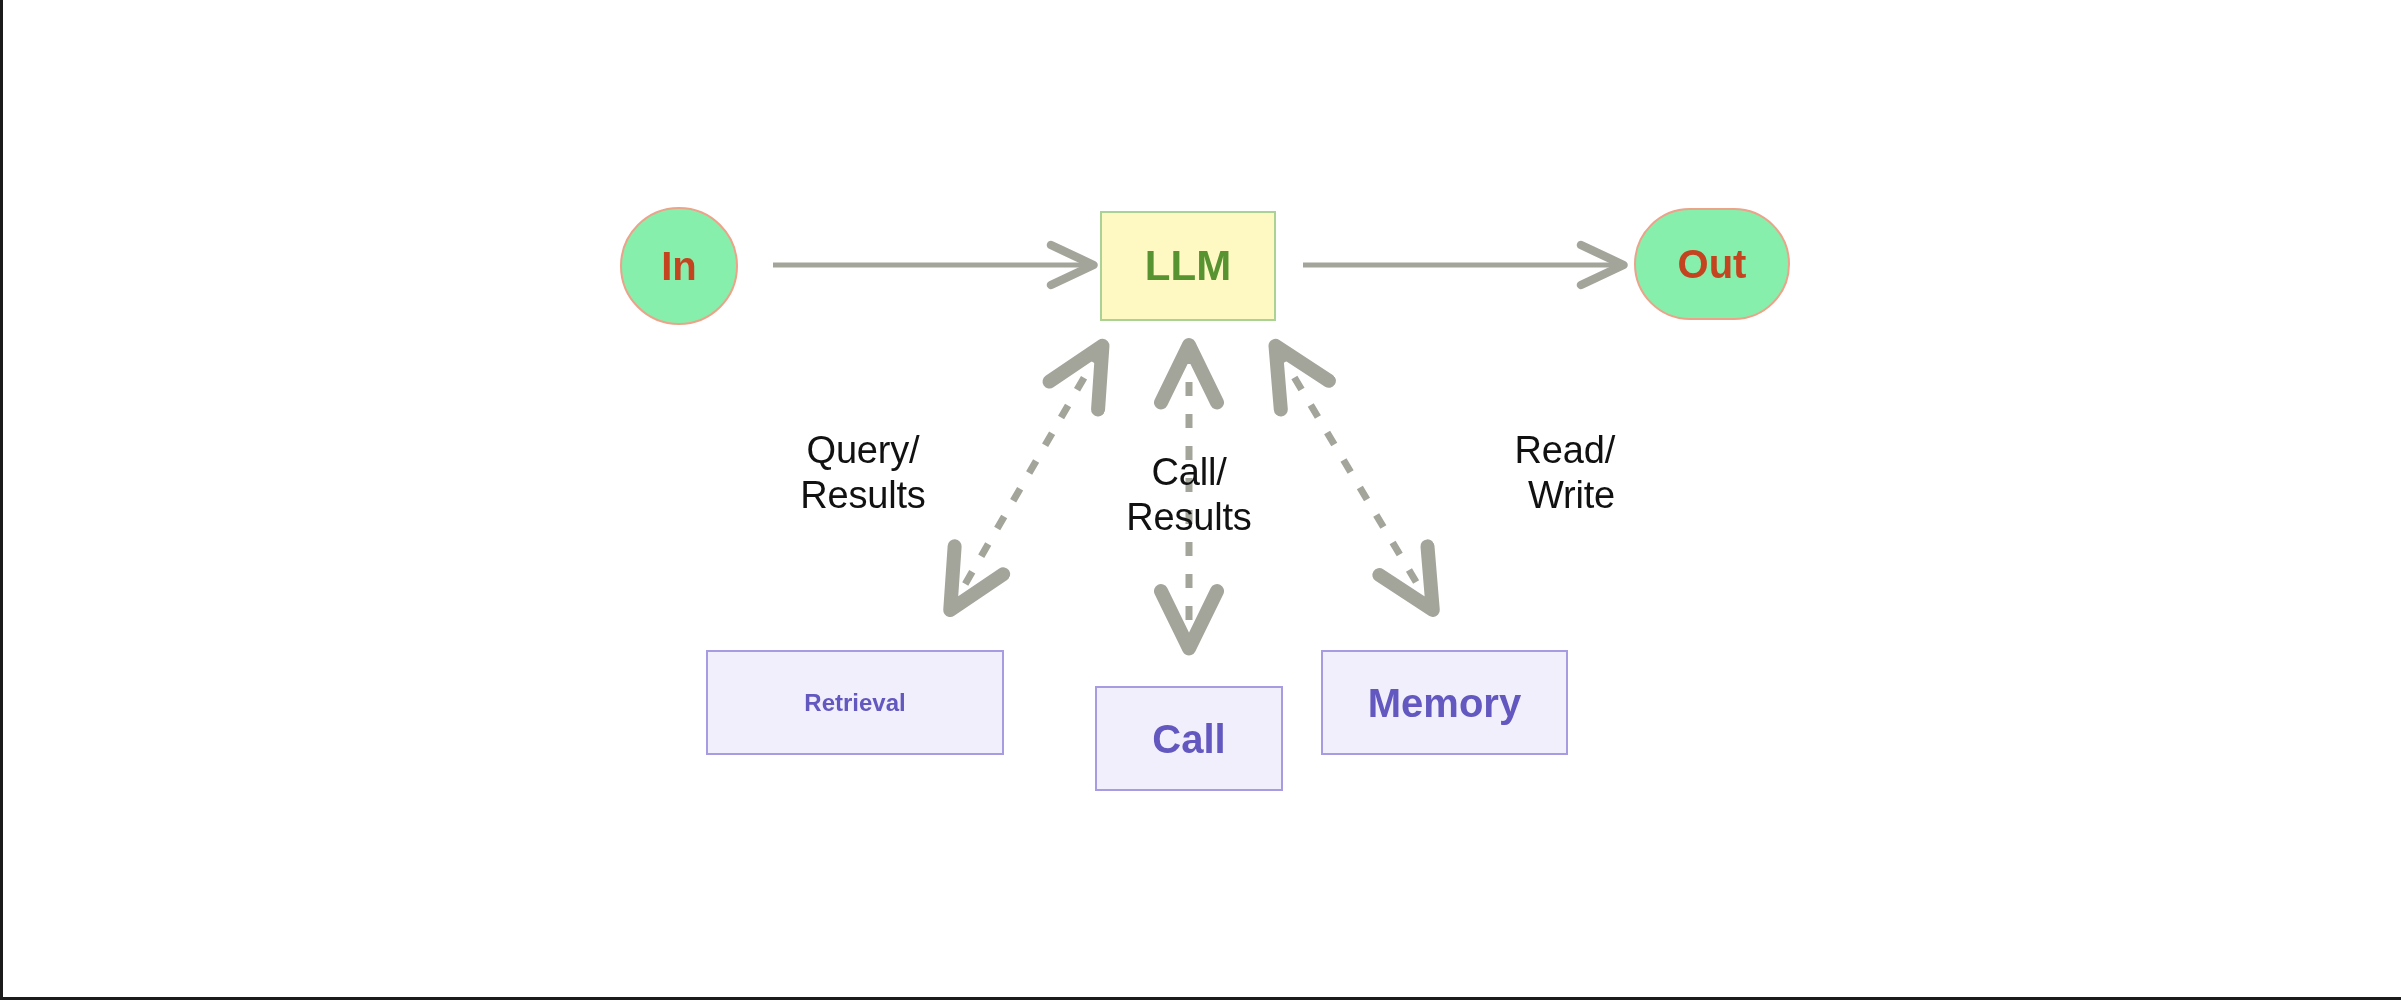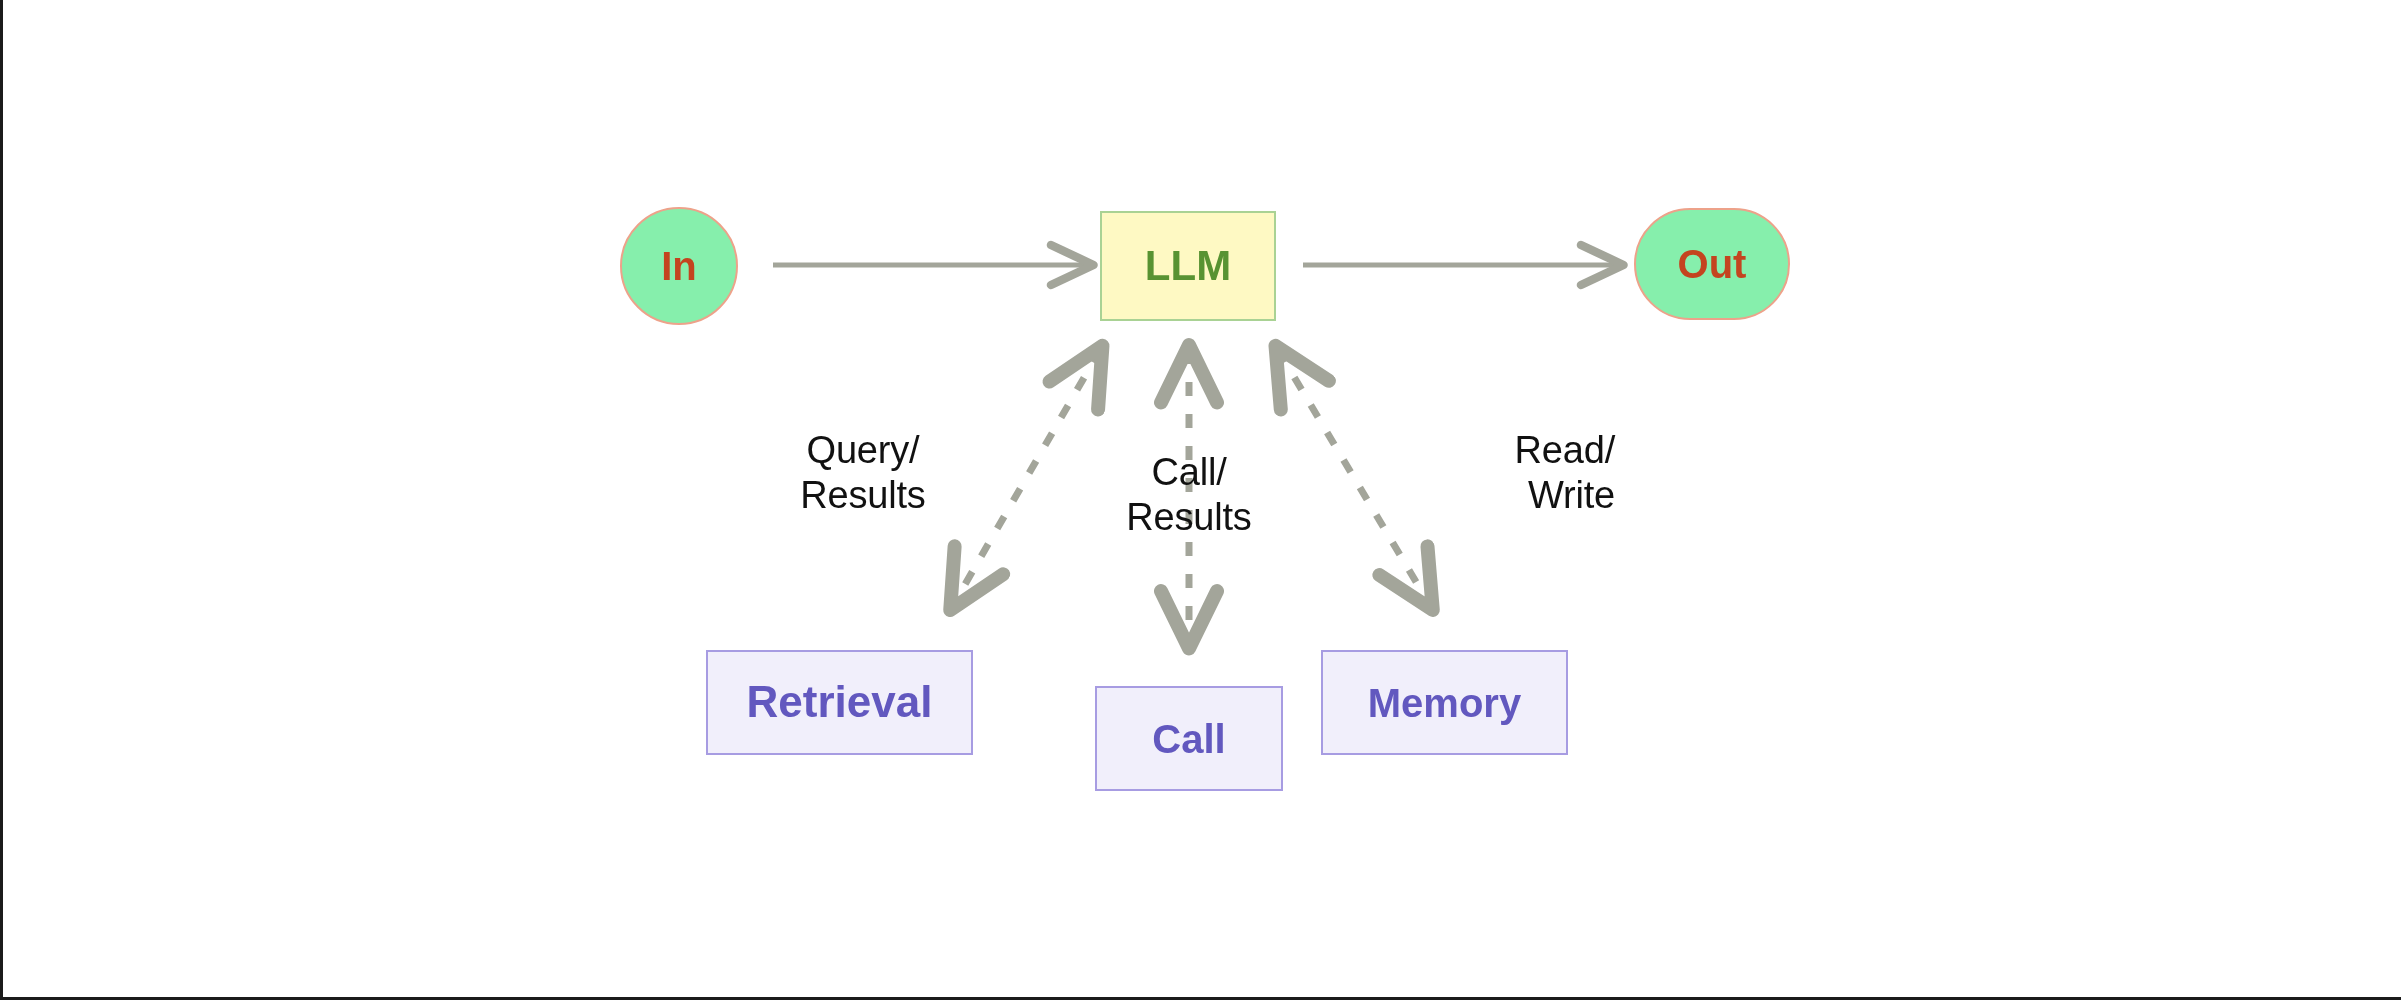--- a/index.html
+++ b/index.html
@@ -102,21 +102,21 @@
 
     <line x1="1275" y1="350" x2="1428" y2="607" stroke="#a3a59a" stroke-width="7" stroke-linecap="butt" stroke-dasharray="14 18" marker-start="url(#arrow-dash-start)" marker-end="url(#arrow-dash-end)"></line>
   </svg>
 
   <div class="node node-io node-in" style="left:617px; top:207px; width:118px; height:118px; font-size:40px;">In</div>
 
   <div class="node node-llm" style="left:1097px; top:211px; width:176px; height:110px; font-size:42px;">LLM</div>
 
   <div class="node node-io node-out" style="left:1631px; top:208px; width:156px; height:112px; font-size:40px;">Out</div>
 
-  <div class="node node-tool" style="left:703px; top:650px; width:267px; height:105px; font-size:44px;">Retrieval</div>
+  <div class="node node-tool" style="left:703px; top:650px; width:298px; height:105px; font-size:24px;">Retrieval</div>
 
   <div class="node node-tool" style="left:1092px; top:686px; width:188px; height:105px; font-size:40px;">Call</div>
 
   <div class="node node-tool" style="left:1318px; top:650px; width:247px; height:105px; font-size:40px;">Memory</div>
 
   <div class="edge-label" style="left:730px; top:428px; width:260px;">Query/
 Results</div>
 
   <div class="edge-label" style="left:1070px; top:450px; width:232px;">Call/
 Results</div>

